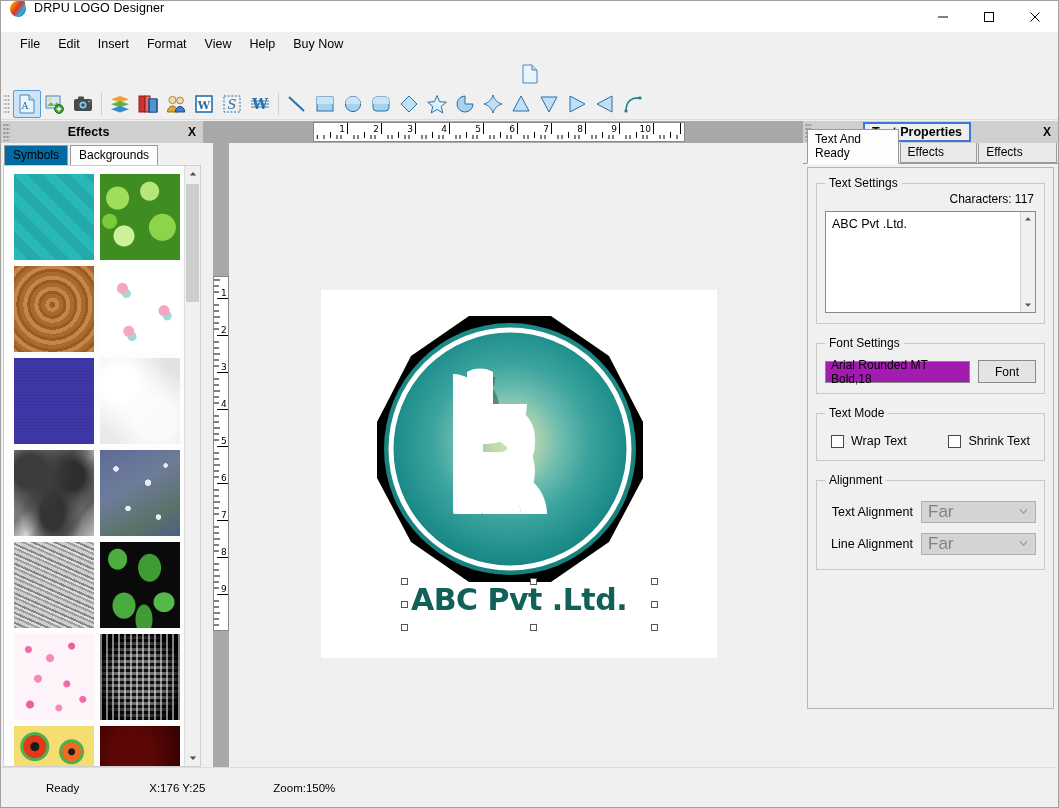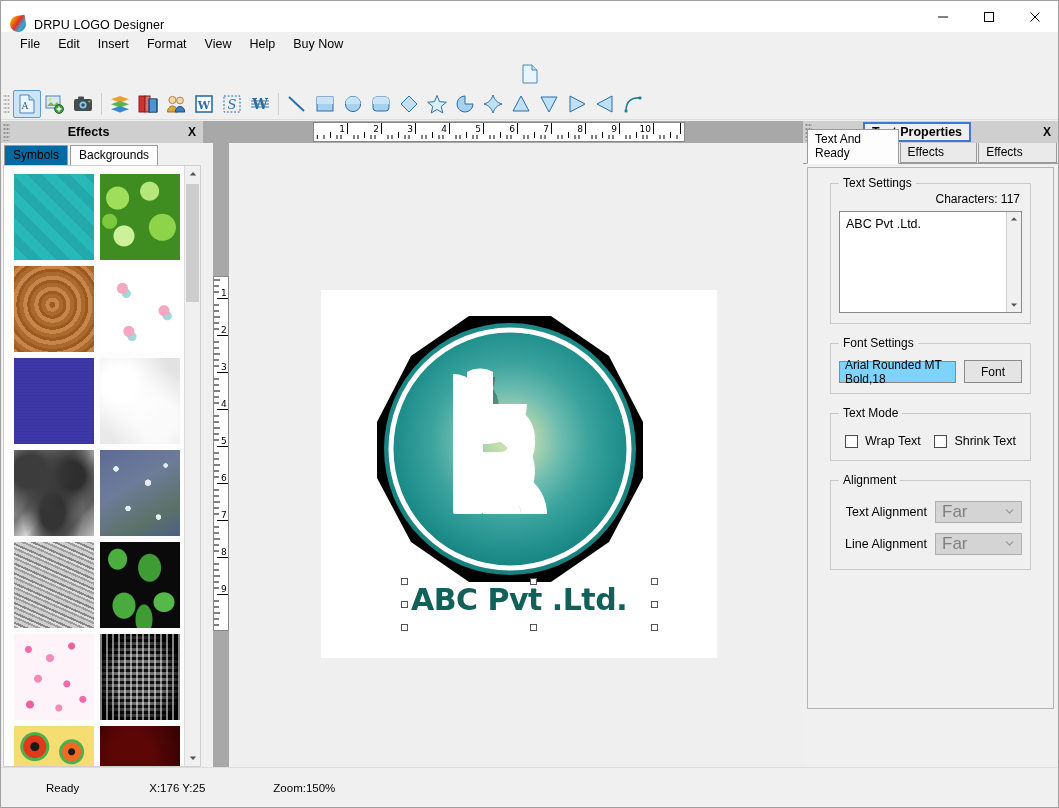--- a/index.html
+++ b/index.html
@@ -16,21 +16,21 @@
     width: 1059px; height: 808px;
     background: #f0f0f0;
     border: 1px solid #a0a0a0;
     overflow: hidden;
   }
 
   
   #titlebar {
     position: absolute; left: 0; top: 0; width: 1057px; height: 31px;
     background: #ffffff;
-    display: flex; align-items: flex-end;
+    display: flex; align-items: flex-start;
   }
   #app-icon {
     width: 16px; height: 16px; margin-left: 9px; margin-right: 8px;
     position: relative;
     border-radius: 50% 0 50% 50%;
     background: linear-gradient(135deg,#f5d000 0%,#f08000 25%,#e03030 45%,#30b0d0 70%,#2050c0 100%);
     transform: rotate(-10deg);
   }
   #title-text { font-size: 12.5px; color: #000; letter-spacing: .1px; }
   .win-btns { margin-left: auto; display: flex; height: 31px; }
@@ -198,21 +198,21 @@
     height: 21px; display: flex; align-items: flex-end; padding-left: 4px;
     border-bottom: 1px solid #9a9a9a; background: #f0f0f0;
   }
   .rp-tab {
     padding: 2px 7px 3px 7px; font-size: 12px; color: #000;
     border: 1px solid #9a9a9a; background: #eaeaea; margin-right: 1px;
   }
   .rp-tab.sel { background: #fdfdfd; border-bottom: 1px solid #fdfdfd; position: relative; bottom: -1px; }
   #rp-body {
     flex: 1; background: #f0f0f0; border: 1px solid #b5b5b5; margin: 3px 4px 60px 4px;
-    padding: 8px 20px; position: relative;
+    padding: 8px 6px; position: relative;
   }
   .group {
     border: 1px solid #c8c8c8; margin-bottom: 12px; padding: 10px 8px 10px 8px;
     position: relative;
   }
   .group > legend {
     font-size: 12px; color: #000; padding: 0 4px;
   }
   #textarea-box {
     width: 100%; height: 102px; background: #fff; border: 1px solid #8a8a8a;
@@ -221,21 +221,21 @@
   #textarea-val {
     flex: 1; padding: 5px 6px; font-size: 12.5px; color: #000; overflow: hidden;
   }
   #ta-scroll {
     width: 15px; background: #f0f0f0; border-left: 1px solid #d0d0d0;
     display: flex; flex-direction: column; justify-content: space-between;
   }
   .ta-arrow { height: 14px; display: flex; align-items: center; justify-content: center; font-size: 8px; color: #444; }
   .fontrow { display: flex; align-items: center; gap: 8px; }
   #font-field {
-    flex: 1; height: 22px; background: #7dd3fc; border: 1px solid #8a8a8a;
+    flex: 1; height: 22px; background: #a21caf; border: 1px solid #8a8a8a;
     display: flex; align-items: center; padding-left: 5px; font-size: 12px; color: #000;
   }
   #font-btn {
     width: 58px; height: 23px; background: #e4e4e4; border: 1px solid #8a8a8a;
     display: flex; align-items: center; justify-content: center; font-size: 12px; color: #000;
   }
   .chkrow { display: flex; align-items: center; justify-content: space-between; padding: 4px 6px 2px 6px; }
   .chk { display: flex; align-items: center; gap: 7px; font-size: 12.5px; color: #000; }
   .chkbox { width: 13px; height: 13px; border: 1px solid #4a4a4a; background: #fff; }
   .alignrow { display: flex; align-items: center; margin: 4px 0 10px 0; }

